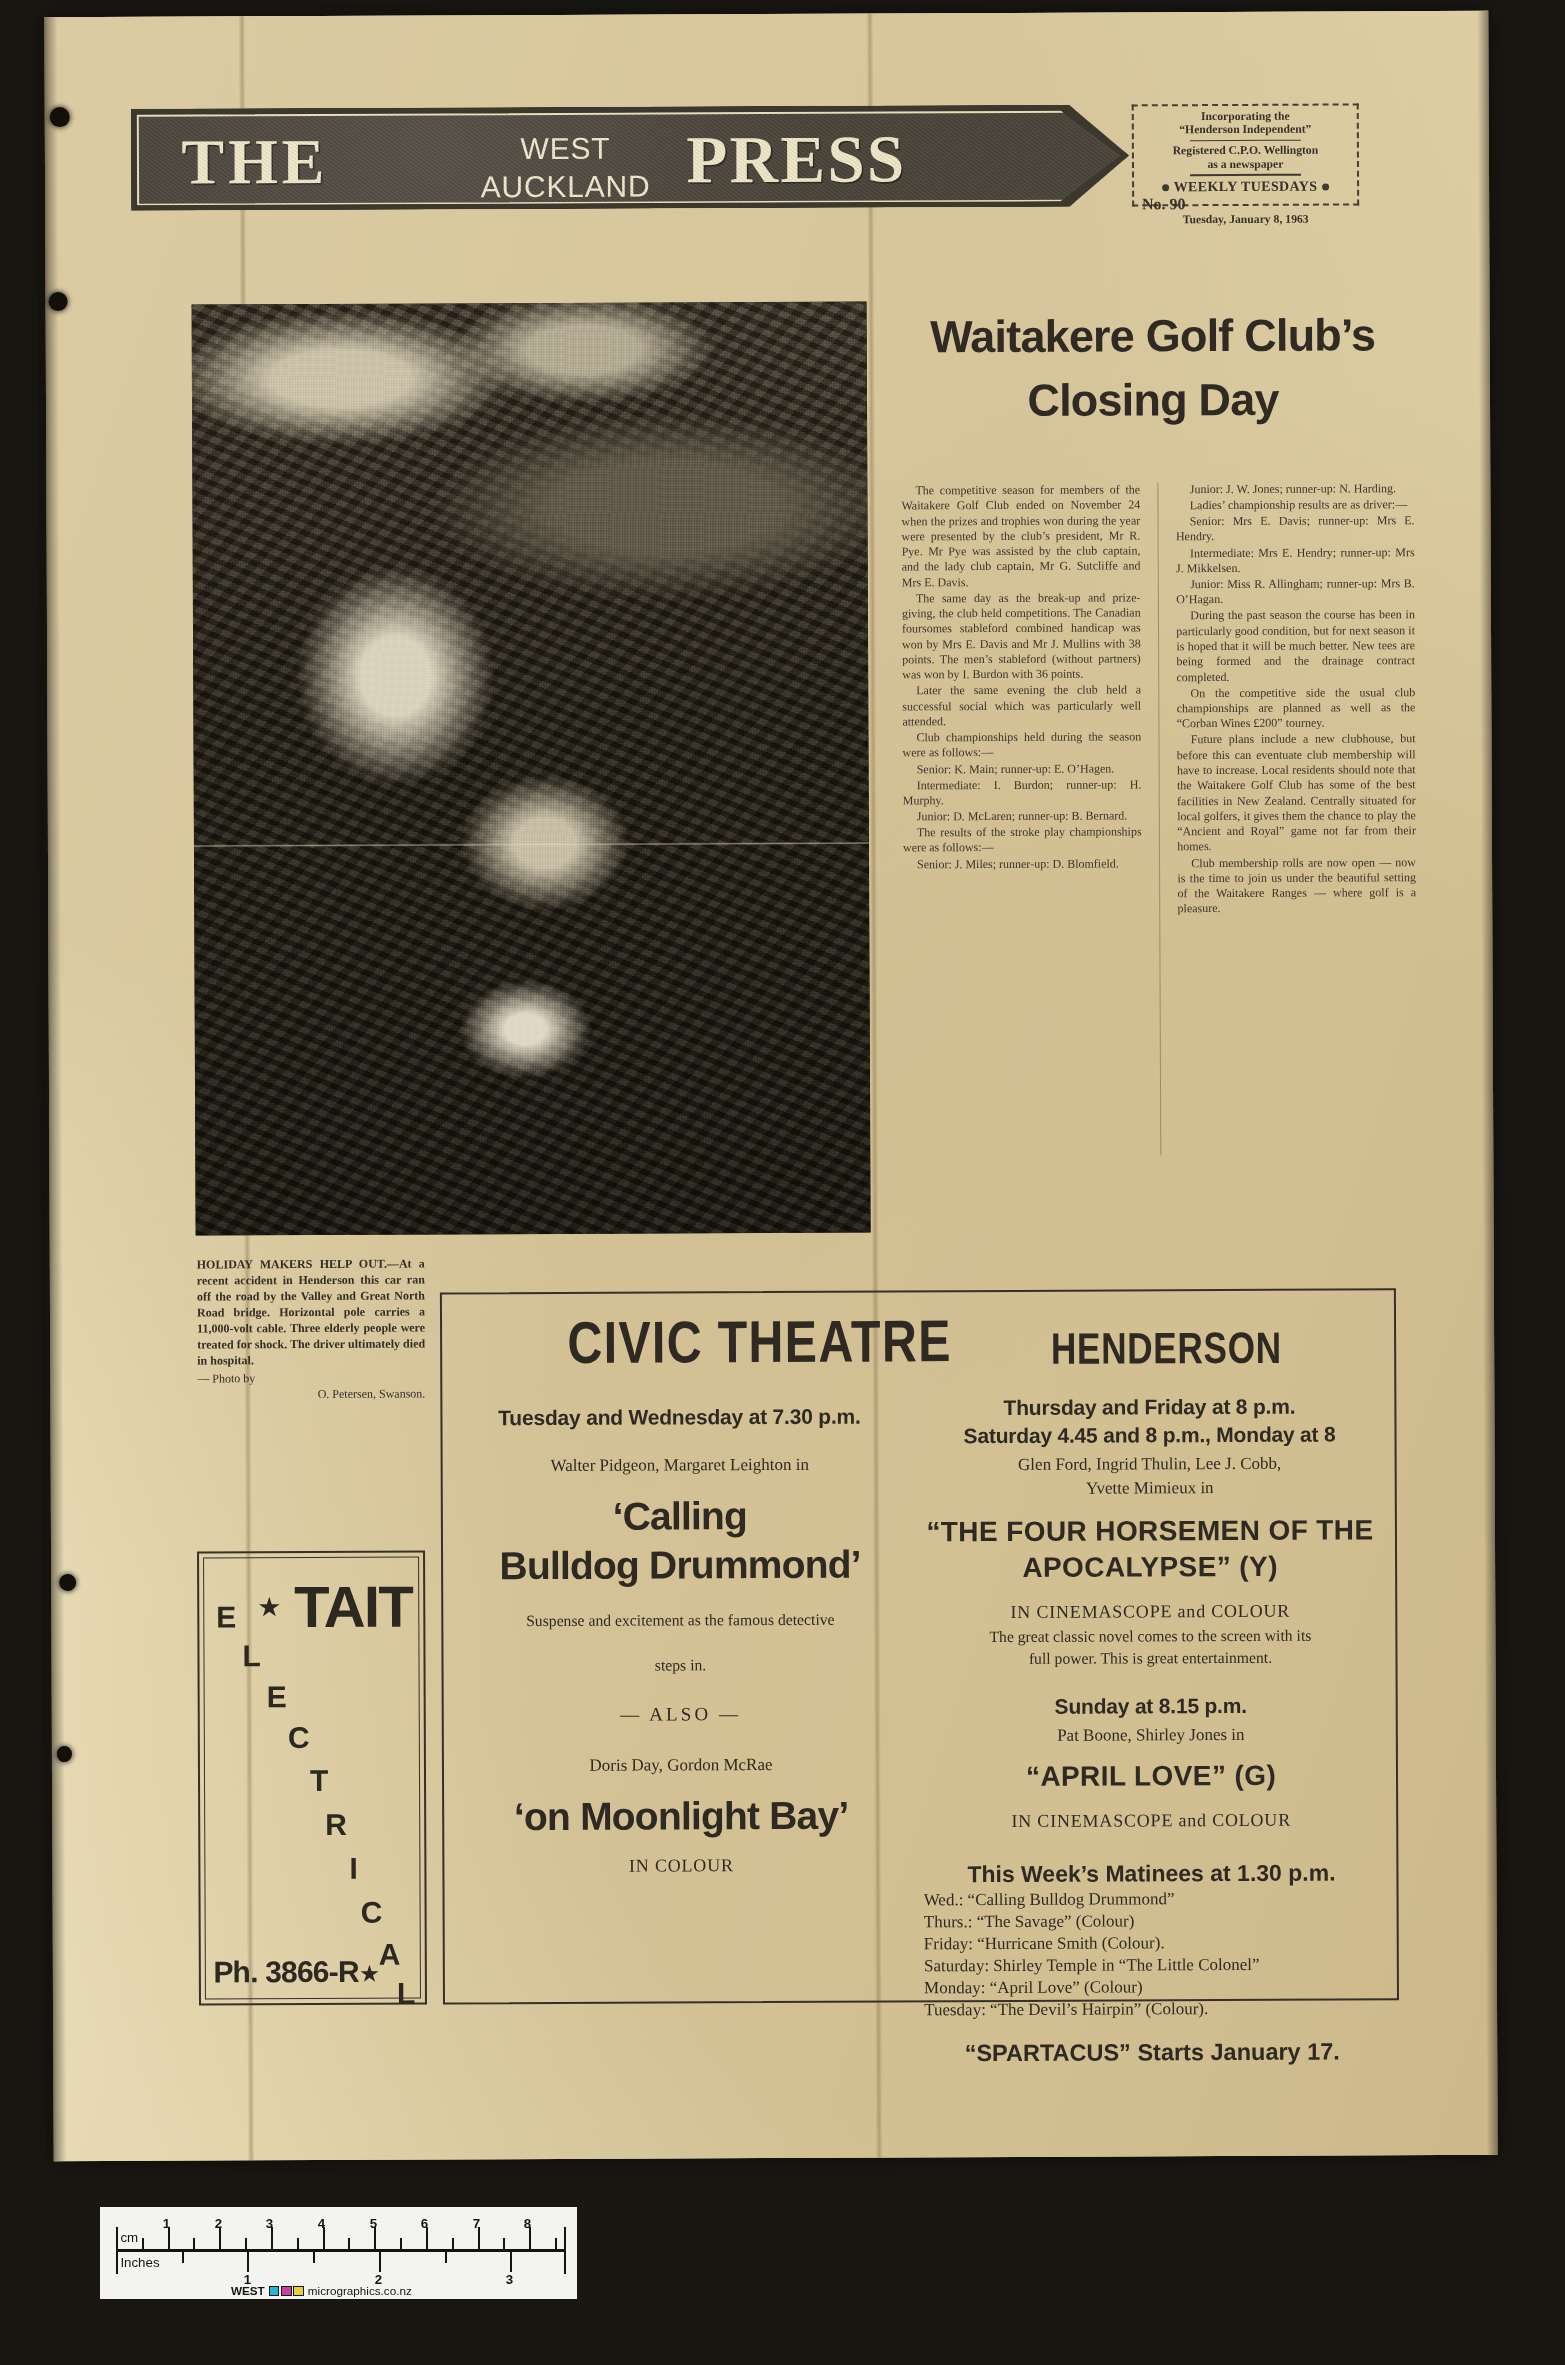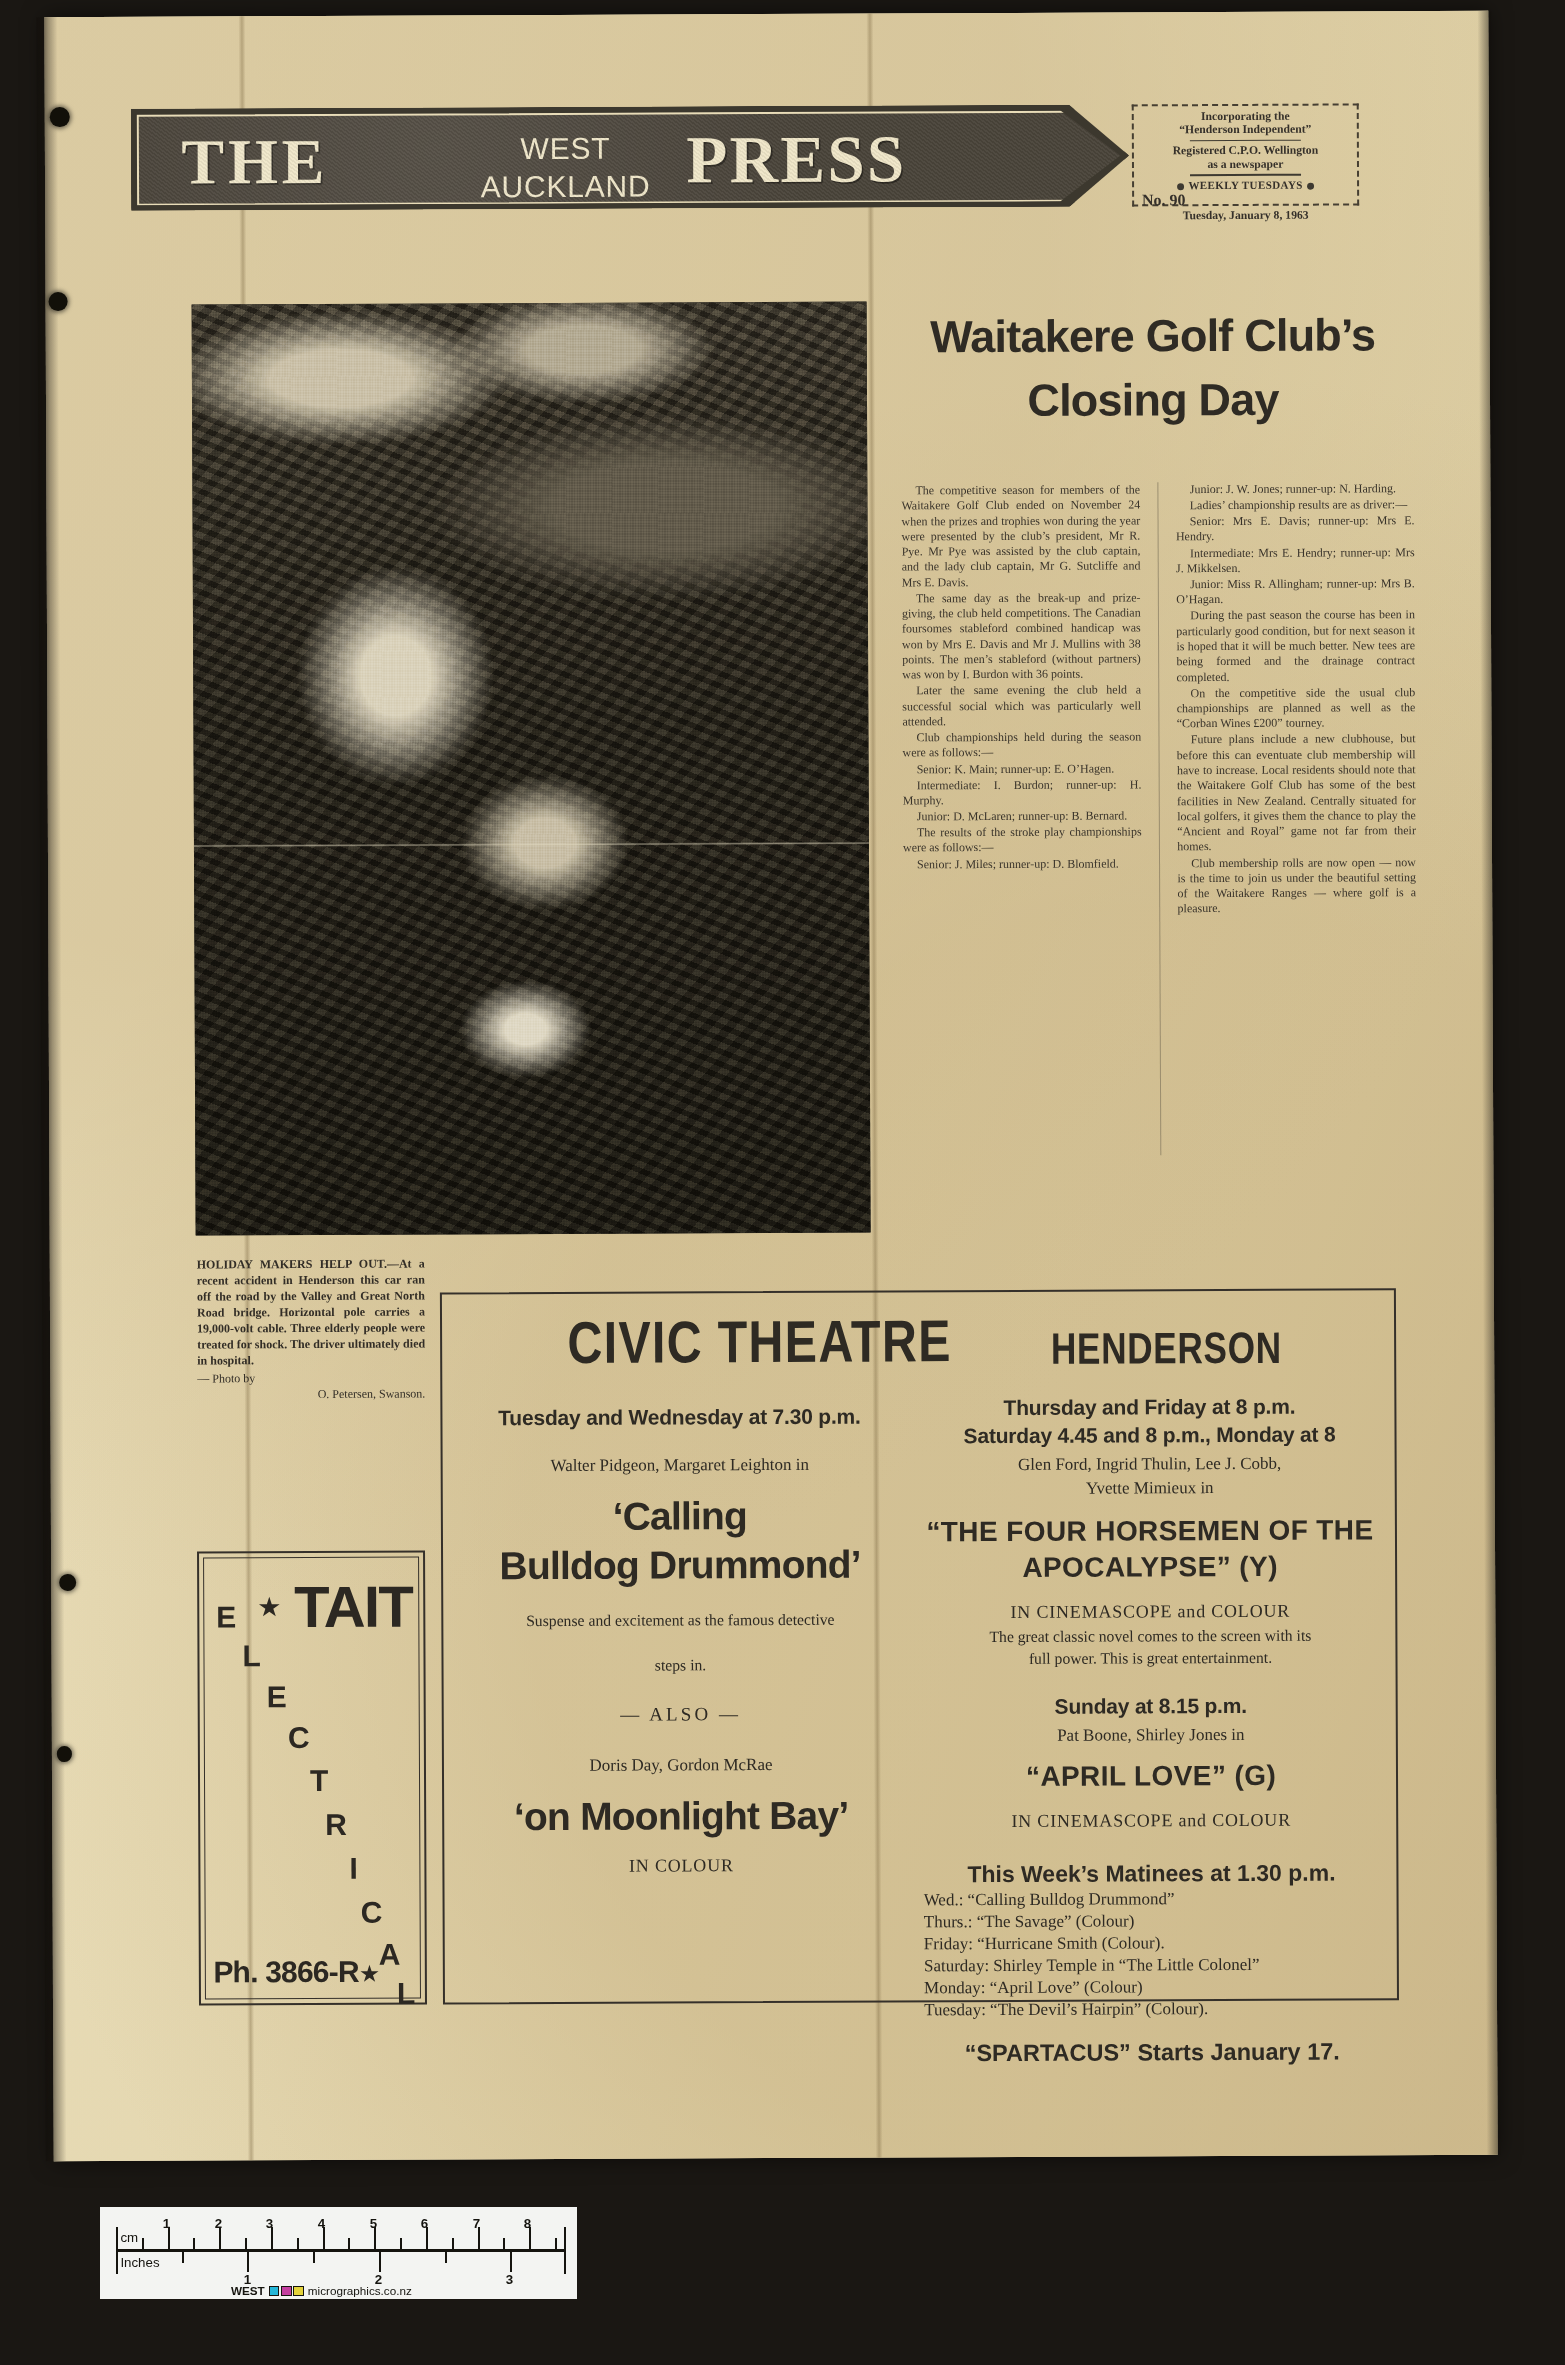--- a/index.html
+++ b/index.html
@@ -58,21 +58,21 @@
       text-shadow:1.6px 1.6px 0 #2c2821;}
 
   
   #infobox{position:absolute;left:1087px;top:92px;width:227px;height:102px;
       border:2.3px dashed #463f32;padding:3.9px 4.7px;box-sizing:border-box;
       text-align:center;color:#35302a;font-family:"Liberation Serif",serif;}
   #infobox div{font-weight:700;}
   .ib-l1{font-size:11.7px;line-height:13.3px;}
   .ib-rule{width:52%;height:1.6px;background:#3e3a31;margin:3.1px auto;}
   .ib-l2{font-size:11.7px;line-height:13.3px;}
-  .ib-weekly{font-size:11px;letter-spacing:0.4px;}
+  .ib-weekly{font-size:14px;letter-spacing:0.4px;}
   .ib-no{font-size:16px;text-align:left;padding-left:3.1px;}
   .ib-date{font-size:11.7px;}
   .dot{display:inline-block;width:7px;height:7px;border-radius:50%;background:#3e3a31;
        vertical-align:middle;margin:0 4.7px;}
 
   
   #photo{position:absolute;left:146px;top:288px;width:675px;height:931px;
       background:#2e2b24;overflow:hidden;}
   #photo .ph{position:absolute;inset:0;
     background-image:
@@ -245,21 +245,21 @@
       <p>Intermediate: Mrs E. Hendry; runner-up: Mrs J. Mikkelsen.</p>
       <p>Junior: Miss R. Allingham; runner-up: Mrs B. O’Hagan.</p>
       <p>During the past season the course has been in particularly good condition, but for next season it is hoped that it will be much better.  New tees are being formed and the drainage contract completed.</p>
       <p>On the competitive side the usual club championships are planned as well as the “Corban Wines £200” tourney.</p>
       <p>Future plans include a new clubhouse, but before this can eventuate club membership will have to increase.  Local residents should note that the Waitakere Golf Club has some of the best facilities in New Zealand.  Centrally situated for local golfers, it gives them the chance to play the “Ancient and Royal” game not far from their homes.</p>
       <p>Club membership rolls are now open — now is the time to join us under the beautiful setting of the Waitakere Ranges — where golf is a pleasure.</p>
     </div>
   </div>
 
   <div id="caption">
-    <div>HOLIDAY MAKERS HELP OUT.—At a recent accident in Henderson this car ran off the road by the Valley and Great North Road bridge. Horizontal pole carries a 19,000-volt cable.  Three elderly people were treated for shock.  The driver ultimately died in hospital.</div>
+    <div>HOLIDAY MAKERS HELP OUT.—At a recent accident in Henderson this car ran off the road by the Valley and Great North Road bridge. Horizontal pole carries a 11,000-volt cable.  Three elderly people were treated for shock.  The driver ultimately died in hospital.</div>
     <div class="credit">
       <span>— Photo by</span>
       <span class="nm">O. Petersen, Swanson.</span>
     </div>
   </div>
 
   <div id="tait">
     <div class="inner"></div>
     <div class="tait-word">TAIT</div>
     <div class="tait-star" style="left:58px;top:41px;">★</div>

